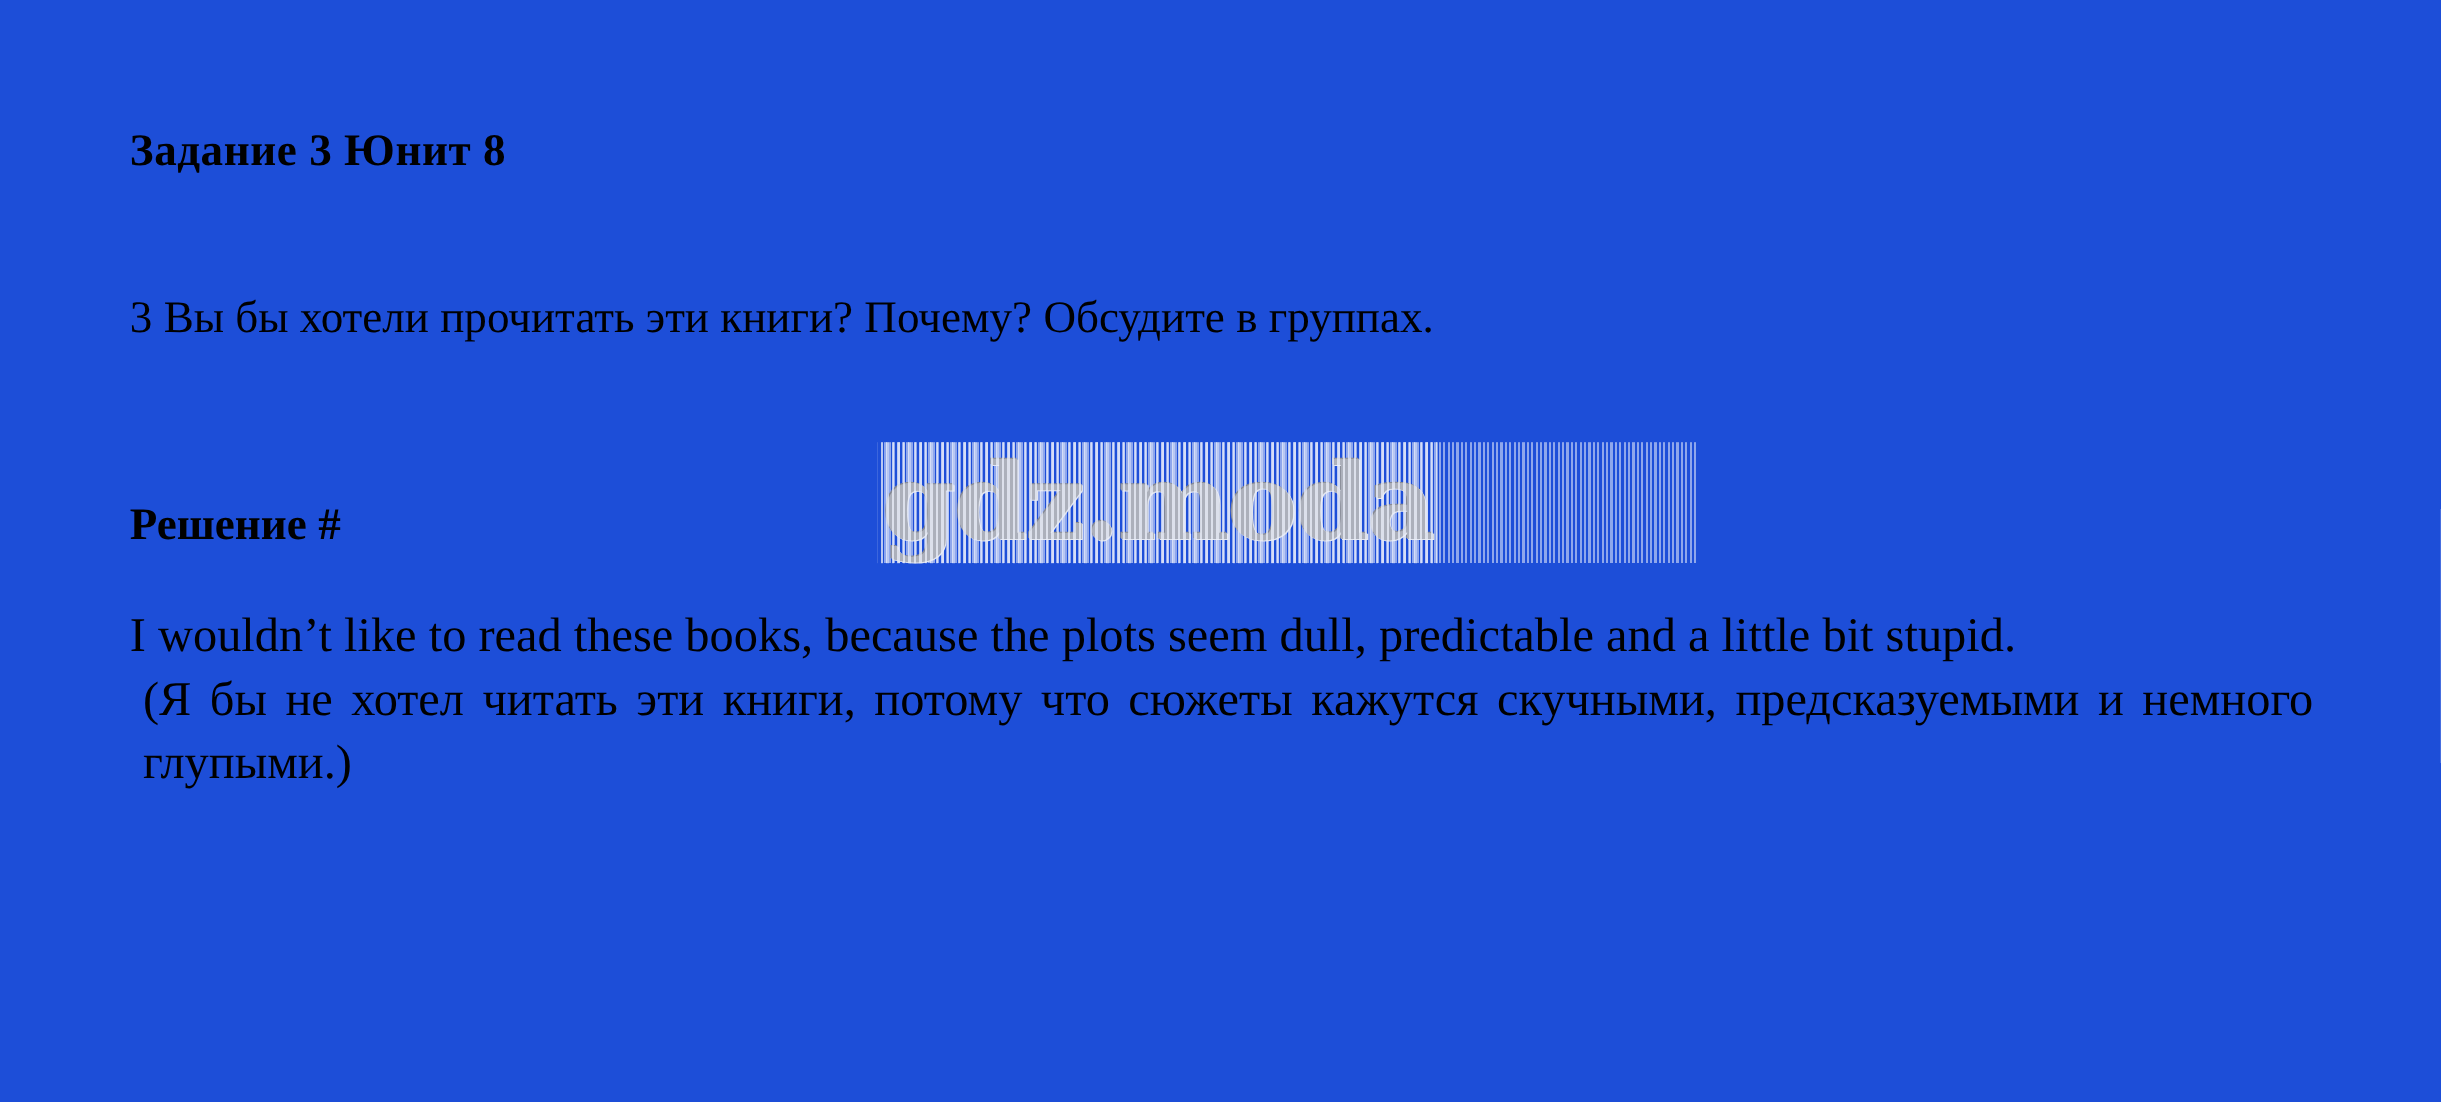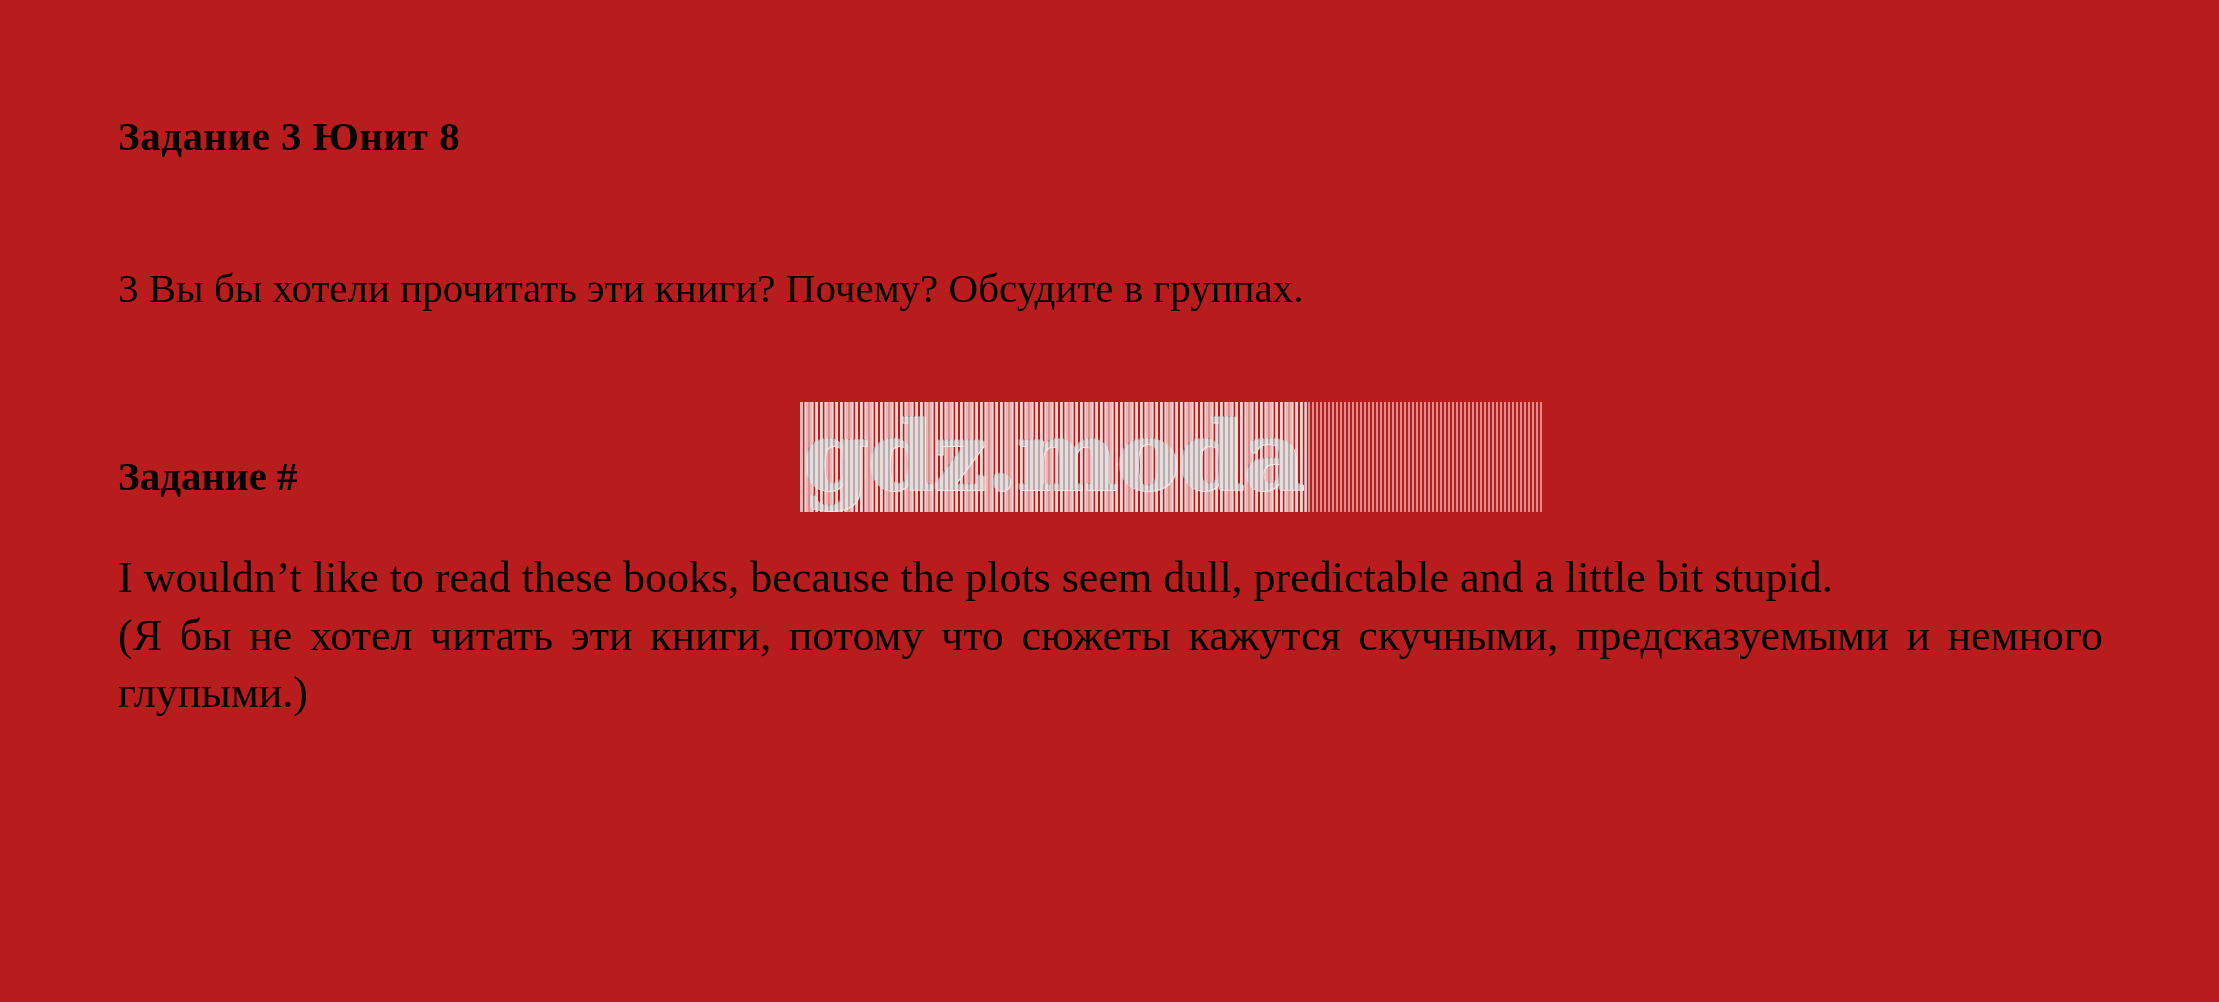--- a/index.html
+++ b/index.html
@@ -14,21 +14,21 @@
     font-family: "Liberation Serif", serif;
     color: #000000;
     position: relative;
   }
   .page {
     position: absolute;
     left: 0;
     top: 0;
     width: 2219px;
     height: 1002px;
-    background: #b91c1c;
+    background: #1d4ed8;
   }
   .content {
     position: absolute;
     left: 118px;
     top: 0;
     width: 1990px;
   }
   .task-title {
     position: absolute;
     left: 0;
@@ -114,33 +114,34 @@
     line-height: 1.28;
     text-align: left;
   }
   .answer-ru {
     font-family: "Liberation Serif", serif;
     font-size: 44px;
     line-height: 1.28;
     text-align: justify;
     text-align-last: left;
     margin-top: 2px;
+    margin-left: 12px;
   }
 </style>
 </head>
 <body>
 
 <div class="page">
   <div class="content">
 
     <div class="task-title">Задание 3 Юнит 8</div>
 
     <div class="task-question">3 Вы бы хотели прочитать эти книги? Почему? Обсудите в группах.</div>
 
-    <div class="solution-label">Задание #</div>
+    <div class="solution-label">Решение #</div>
 
     <div class="watermark">
       <span class="watermark-inner">gdz.moda</span>
     </div>
 
     <div class="answer-block">
       <div class="answer-en">I wouldn’t like to read these books, because the plots seem dull, predictable and a little bit stupid.</div>
       <div class="answer-ru">(Я бы не хотел читать эти книги, потому что сюжеты кажутся скучными, предсказуемыми и немного глупыми.)</div>
     </div>
 

